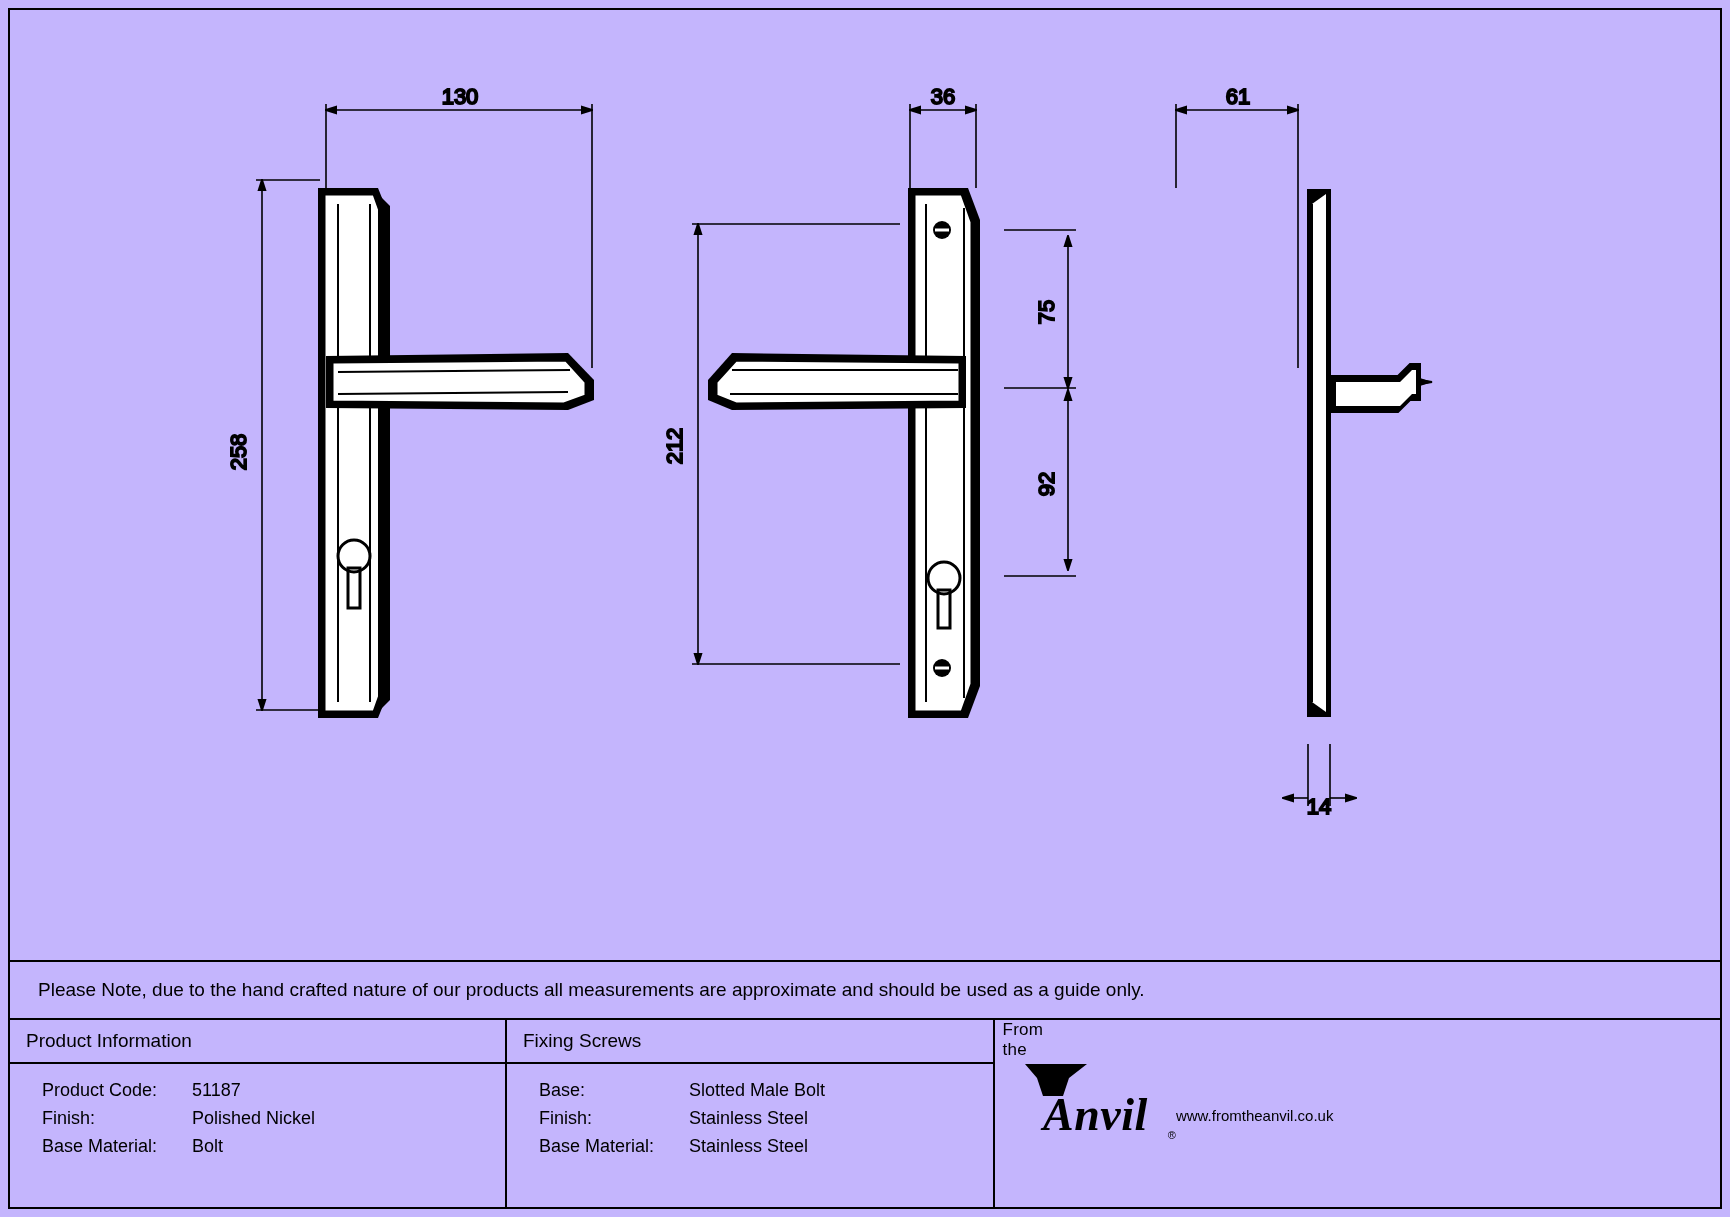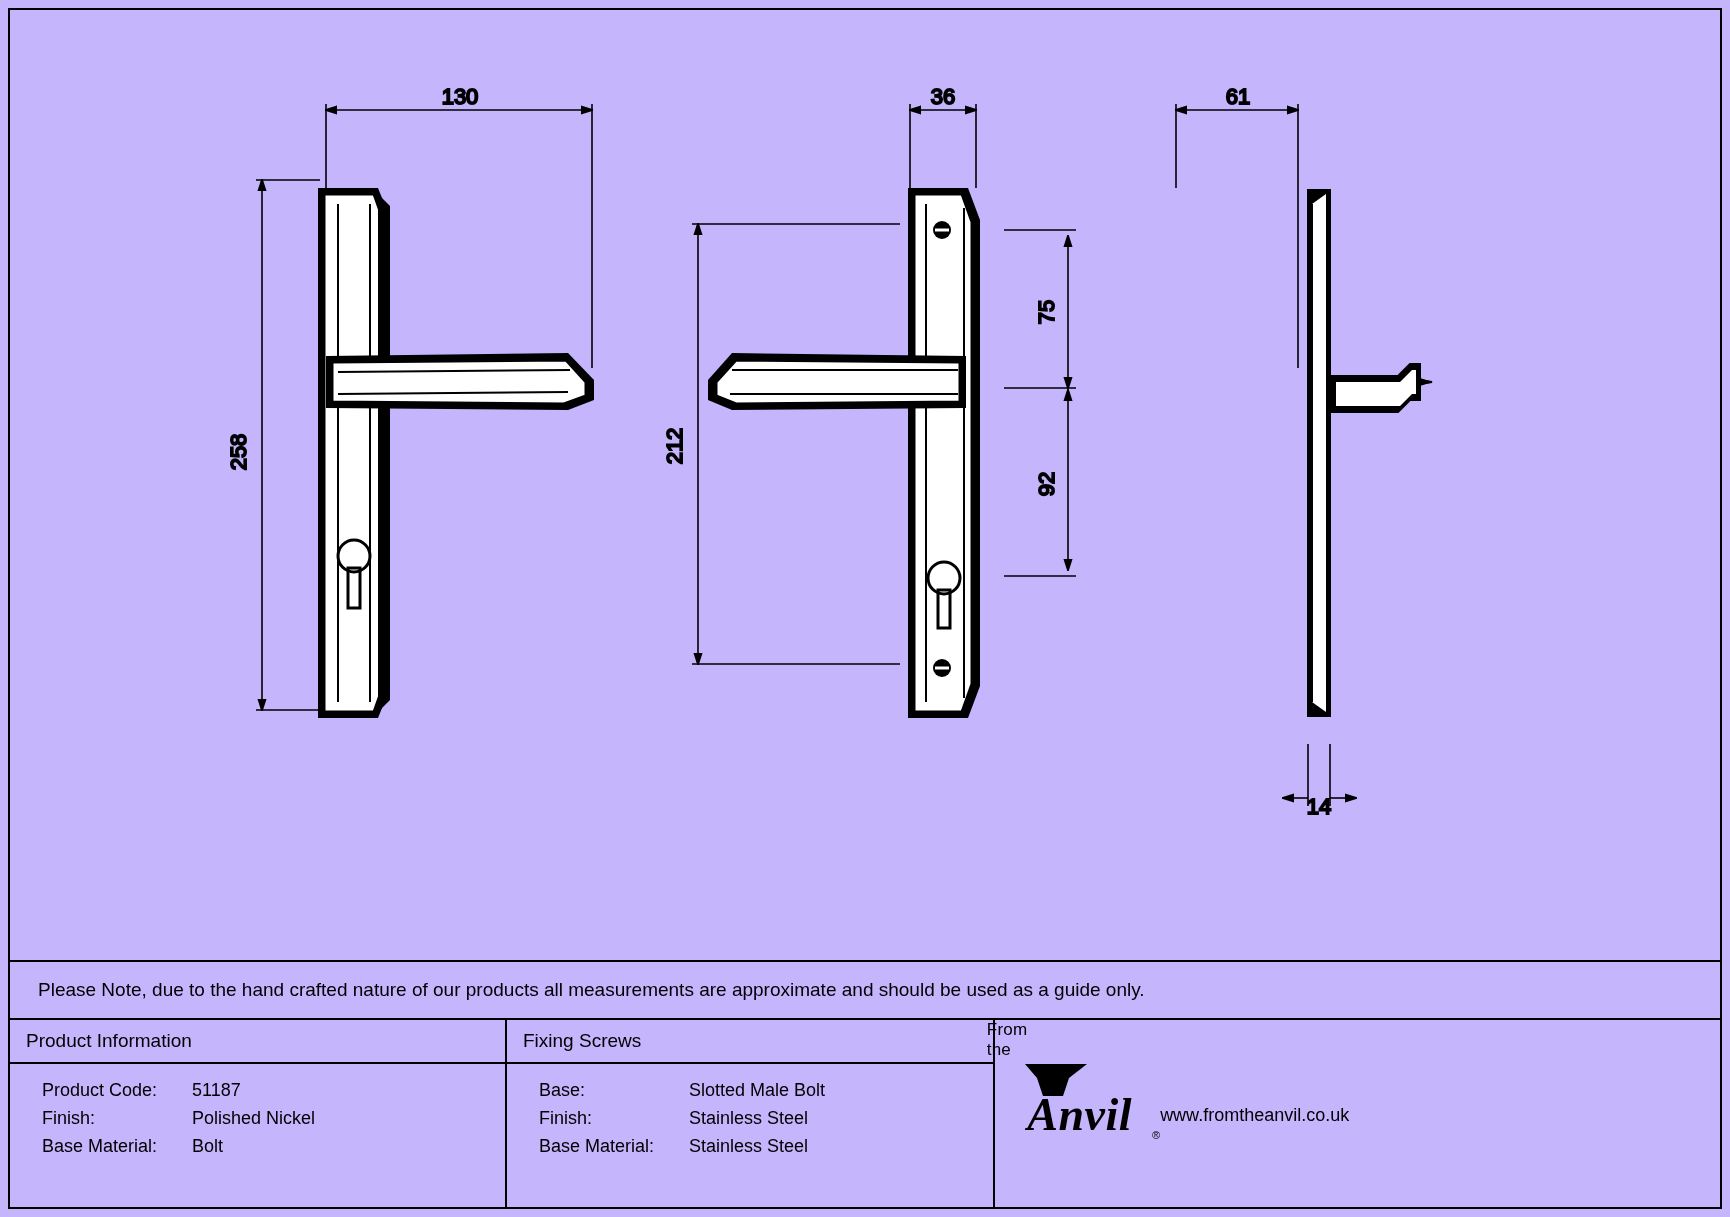--- a/index.html
+++ b/index.html
@@ -114,21 +114,21 @@
   }
   .logo-main {
     font-family: "Liberation Serif", serif;
     font-size: 46px;
     font-style: italic;
     font-weight: bold;
     letter-spacing: .5px;
     line-height: 52px;
   }
   .logo-url {
-    font-size: 18px;
+    font-size: 15px;
     margin-top: 2px;
     text-align: center;
   }
   .logo-reg {
     font-size: 11px;
     vertical-align: super;
   }
   .logo-row {
     display: flex;
     align-items: flex-end;

